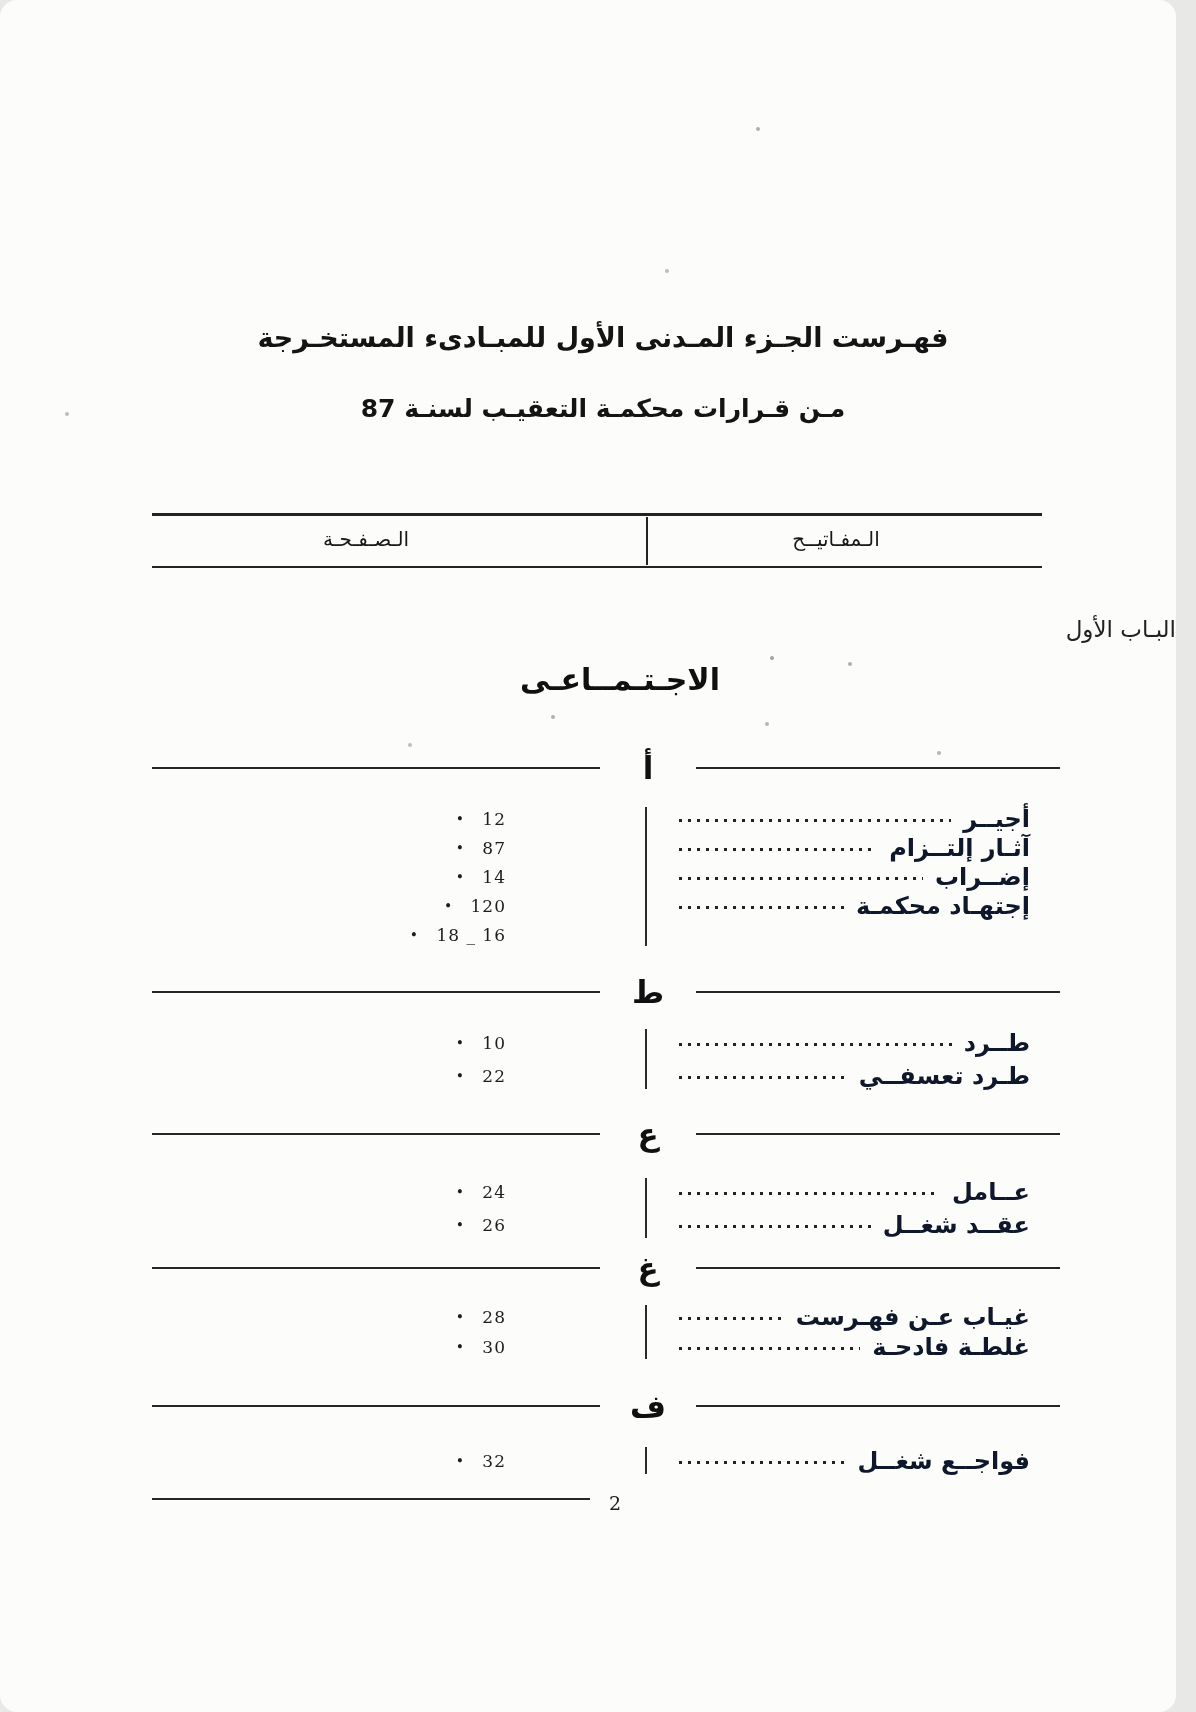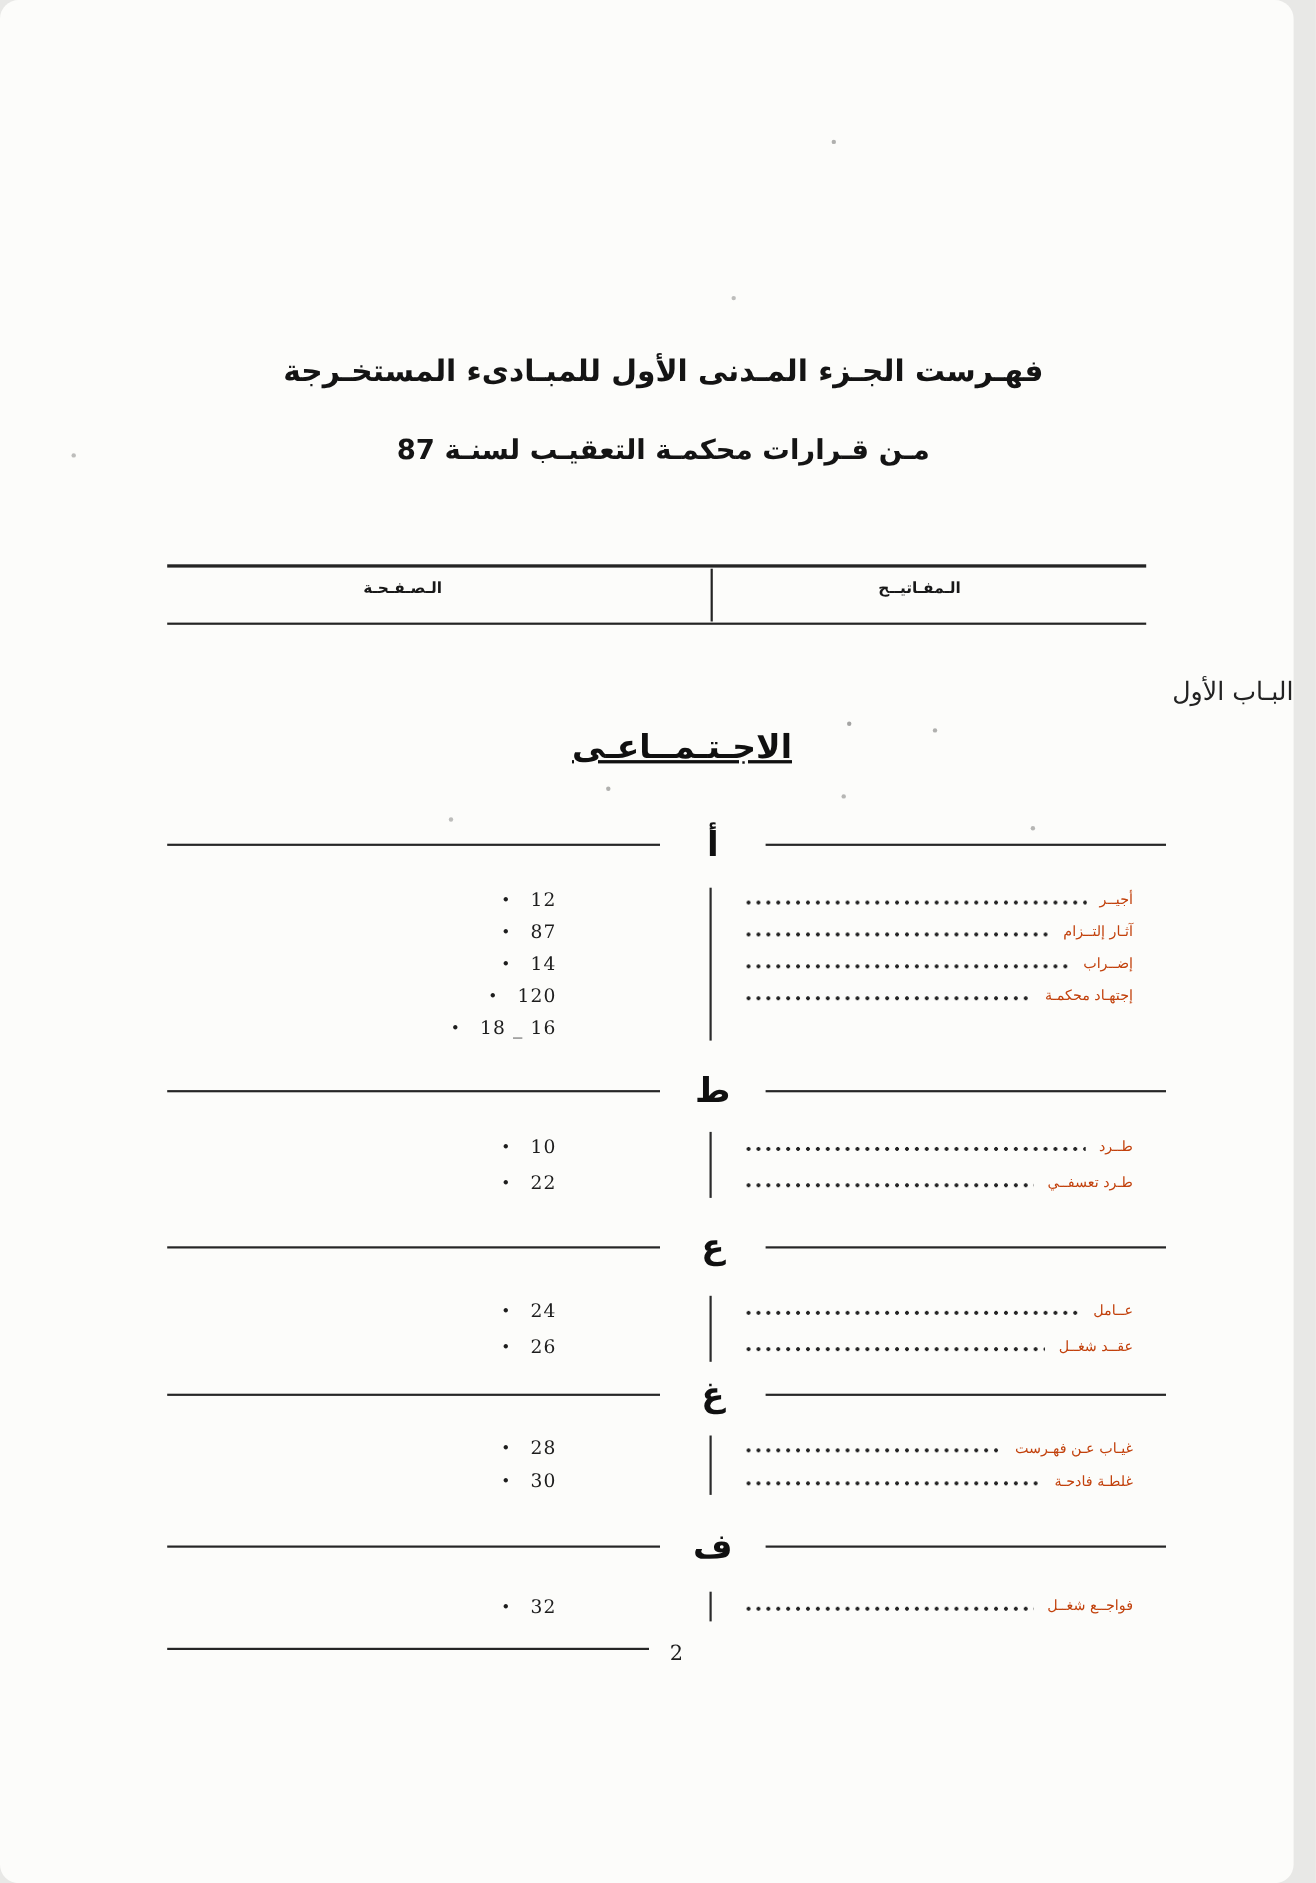--- a/index.html
+++ b/index.html
@@ -21,34 +21,34 @@
   #title1{top:318px;font-size:27px;line-height:1.5;}
   #title2{top:390px;font-size:25px;line-height:1.5;}
   
   .h-rule{position:absolute;height:3px;background:#242424;}
   #thead-rule-top{top:513px;left:152px;width:890px;}
   #thead-rule-bottom{top:566px;left:152px;width:890px;height:2px;}
   #thead-vbar{position:absolute;top:517px;left:646px;width:2px;height:48px;background:#242424;}
   .thead-label{
     position:absolute;top:527px;width:240px;
     text-align:center;direction:rtl;
-    font-weight:bold;font-size:14px;color:#181818;
+    font-weight:normal;font-size:20px;color:#181818;
   }
   #thead-page{left:246px;}
   #thead-keys{left:716px;}
   
   #chapter-title{
     position:absolute;top:616px;left:94px;right:0;
     text-align:right;direction:rtl;
     font-size:23px;color:#222;
   }
   #chapter-sub{
     position:absolute;top:662px;left:64px;right:0;
     text-align:center;direction:rtl;
-    font-size:30px;font-weight:bold;color:#101010;text-decoration:underline;
+    font-size:30px;font-weight:bold;color:#101010;
   }
   
   .section{position:absolute;left:0;right:0;}
   .sec-0{top:744px;--rowh:29px;--egap:12px;}
   .sec-1{top:968px;--rowh:33px;--egap:10px;}
   .sec-2{top:1110px;--rowh:33px;--egap:17px;}
   .sec-3{top:1244px;--rowh:30px;--egap:10px;}
   .sec-4{top:1382px;--rowh:33px;--egap:14px;}
   .letter-row{position:relative;height:48px;}
   .rule{position:absolute;top:23px;height:2px;background:#262626;}
@@ -66,21 +66,21 @@
     position:absolute;left:0;top:0;width:506px;height:100%;
     display:flex;align-items:center;justify-content:flex-end;
     font-family:"DejaVu Serif",serif;font-size:17px;
     letter-spacing:1px;color:#1d1d1d;
   }
   .bullet{margin-right:11px;font-size:14px;}
   .entry-right{
     position:absolute;left:676px;right:146px;top:0;height:100%;
     direction:rtl;display:flex;align-items:center;
   }
-  .term{font-weight:normal;font-size:13px;color:#c2410c;white-space:nowrap;}
+  .term{font-weight:bold;font-size:24px;color:#0f172a;white-space:nowrap;}
   .leader{
     flex:1 1 auto;height:100%;
     margin-inline-start:12px;
     background-image:radial-gradient(circle,#232323 1.5px,rgba(0,0,0,0) 2px);
     background-size:9px 9px;
     background-repeat:repeat-x;
     background-position:0 58%;
   }
   
   #bottom-rule{position:absolute;top:1498px;left:152px;width:438px;height:2px;background:#262626;}

